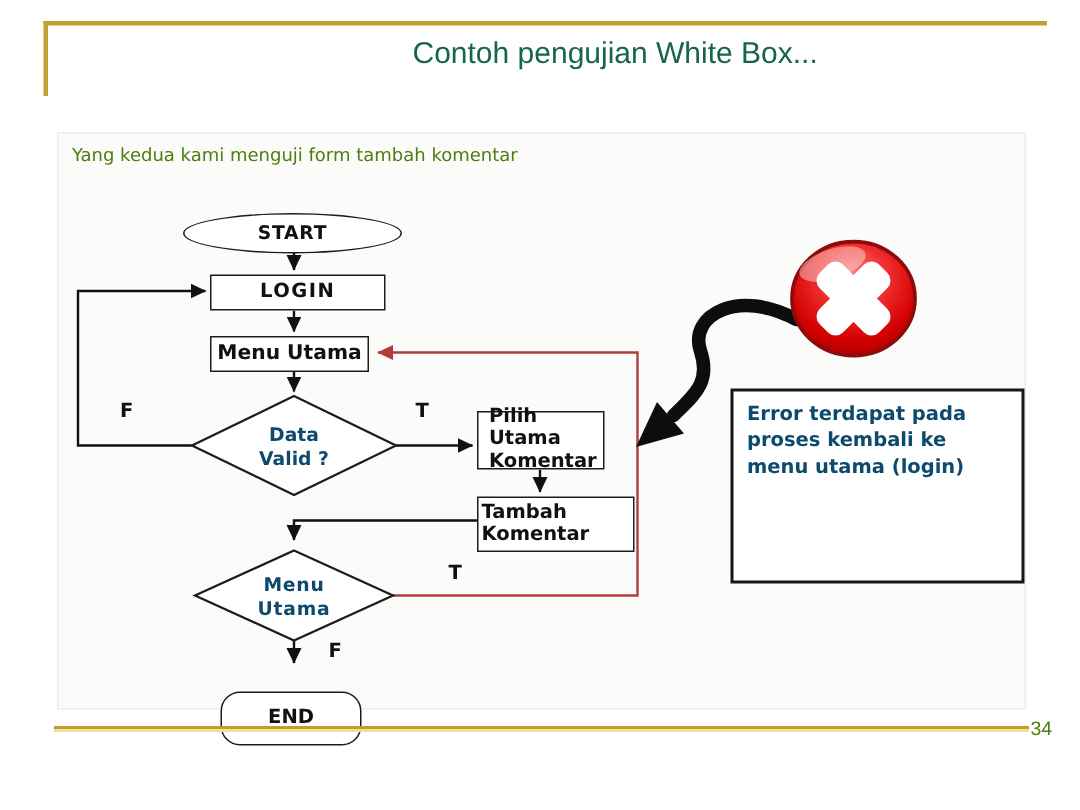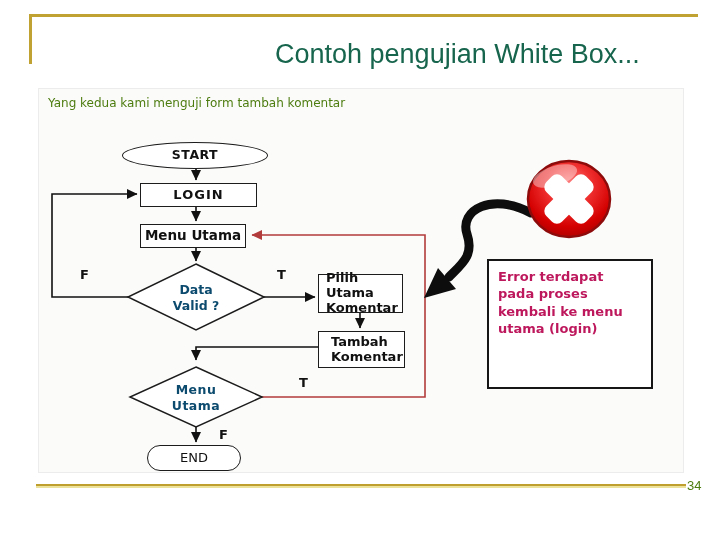--- a/index.html
+++ b/index.html
@@ -5,48 +5,48 @@
   html,body{margin:0;padding:0;background:#ffffff;}
   .slide{position:relative;width:720px;height:540px;background:#ffffff;overflow:hidden;
          font-family:"DejaVu Sans","Liberation Sans",sans-serif;}
   
   .rule-top{position:absolute;left:29px;top:14px;width:669px;height:3px;background:#c0a233;}
   .rule-left{position:absolute;left:29px;top:14px;width:3px;height:50px;background:#c0a233;}
   .rule-bottom{position:absolute;left:36px;top:484px;width:650px;height:4px;}
   .rule-bottom .g{height:2px;background:#bfa02f;}
   .rule-bottom .y{height:2px;background:#ece29b;}
   
-  .title{position:absolute;left:275px;top:39px;font-family:"Liberation Sans",sans-serif;
-         font-size:27px;color:#17654d;white-space:nowrap;}
+  .title{position:absolute;left:275px;top:25px;font-family:"Liberation Sans",sans-serif;
+         font-size:20px;color:#17654d;white-space:nowrap;}
   
   .panel{position:absolute;left:38px;top:88px;width:646px;height:385px;background:#fbfbfa;
          border:1px solid #ececec;box-sizing:border-box;}
   .caption{position:absolute;left:48px;top:96px;font-size:12px;color:#4d7c0f;}
   
   svg.overlay{position:absolute;left:0;top:0;width:720px;height:540px;pointer-events:none;}
   
   .node{position:absolute;background:#ffffff;border:1.5px solid #1c1c1c;box-sizing:border-box;
         display:flex;align-items:center;justify-content:center;color:#111;
         font-size:13px;font-weight:600;line-height:1.15;}
   .n-start{left:122px;top:142px;width:146px;height:27px;border-radius:50%;font-size:12.5px;font-weight:700;letter-spacing:.5px;}
   .n-login{left:140px;top:183px;width:117px;height:24px;letter-spacing:1px;}
   .n-menu{left:140px;top:224px;width:106px;height:24px;font-size:13.5px;}
   .n-pilih{left:318px;top:274px;width:85px;height:39px;justify-content:flex-start;padding-left:7px;text-align:left;}
-  .n-tambah{left:318px;top:331px;width:87px;height:37px;justify-content:flex-start;padding-left:12px;text-align:left;}
-  .n-end{left:147px;top:445px;width:94px;height:26px;border-radius:13px;font-weight:400;}
+  .n-tambah{left:318px;top:331px;width:105px;height:37px;justify-content:flex-start;padding-left:2px;text-align:left;}
+  .n-end{left:147px;top:461px;width:94px;height:36px;border-radius:13px;font-weight:700;}
   .dlabel{position:absolute;color:#0c4a6e;font-size:12.5px;font-weight:600;text-align:center;line-height:1.25;}
   .d-valid{left:166px;top:282px;width:60px;}
   .d-menu2{left:166px;top:382px;width:60px;letter-spacing:.5px;}
   .blabel{position:absolute;color:#111;font-size:13px;font-weight:700;}
   .b-f1{left:80px;top:267px;} .b-t1{left:277px;top:267px;}
   .b-t2{left:299px;top:375px;} .b-f2{left:219px;top:427px;}
   
-  .note{position:absolute;left:487px;top:259px;width:166px;min-height:130px;box-sizing:border-box;
+  .note{position:absolute;left:487px;top:259px;width:196px;min-height:130px;box-sizing:border-box;
         background:#ffffff;border:2px solid #161616;padding:7px 9px 6px 9px;
-        color:#be185d;font-size:13px;font-weight:700;line-height:1.33;}
+        color:#0c4a6e;font-size:13px;font-weight:700;line-height:1.33;}
   .note p{margin:0;}
   .note p + p{margin-top:11px;}
   .pagenum{position:absolute;left:687px;top:478px;font-family:"Liberation Sans",sans-serif;
            font-size:13px;color:#4d7c0f;}
 </style>
 </head>
 <body>
 
 <div class="slide">
 

